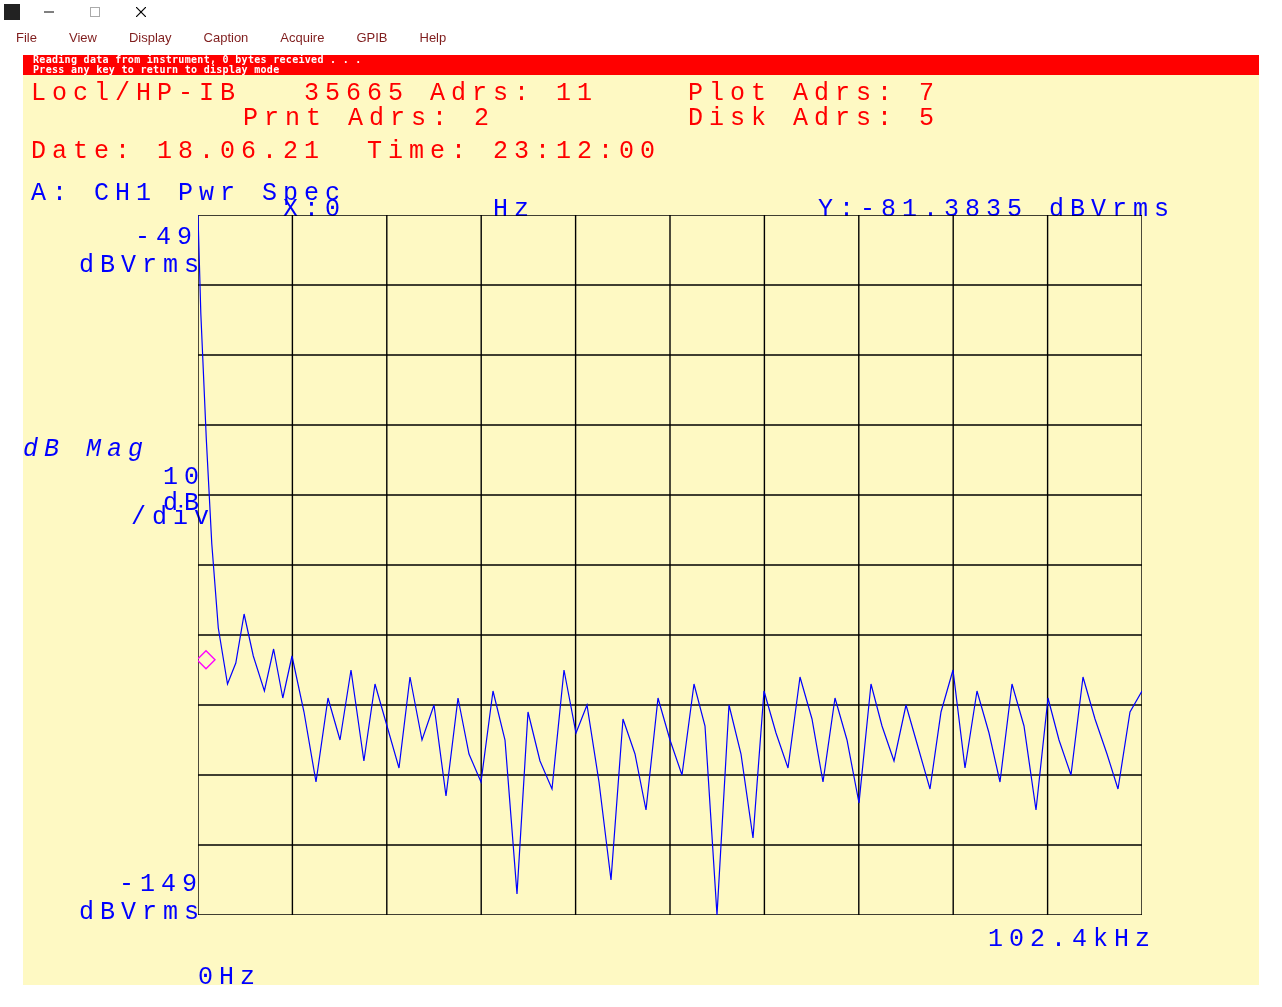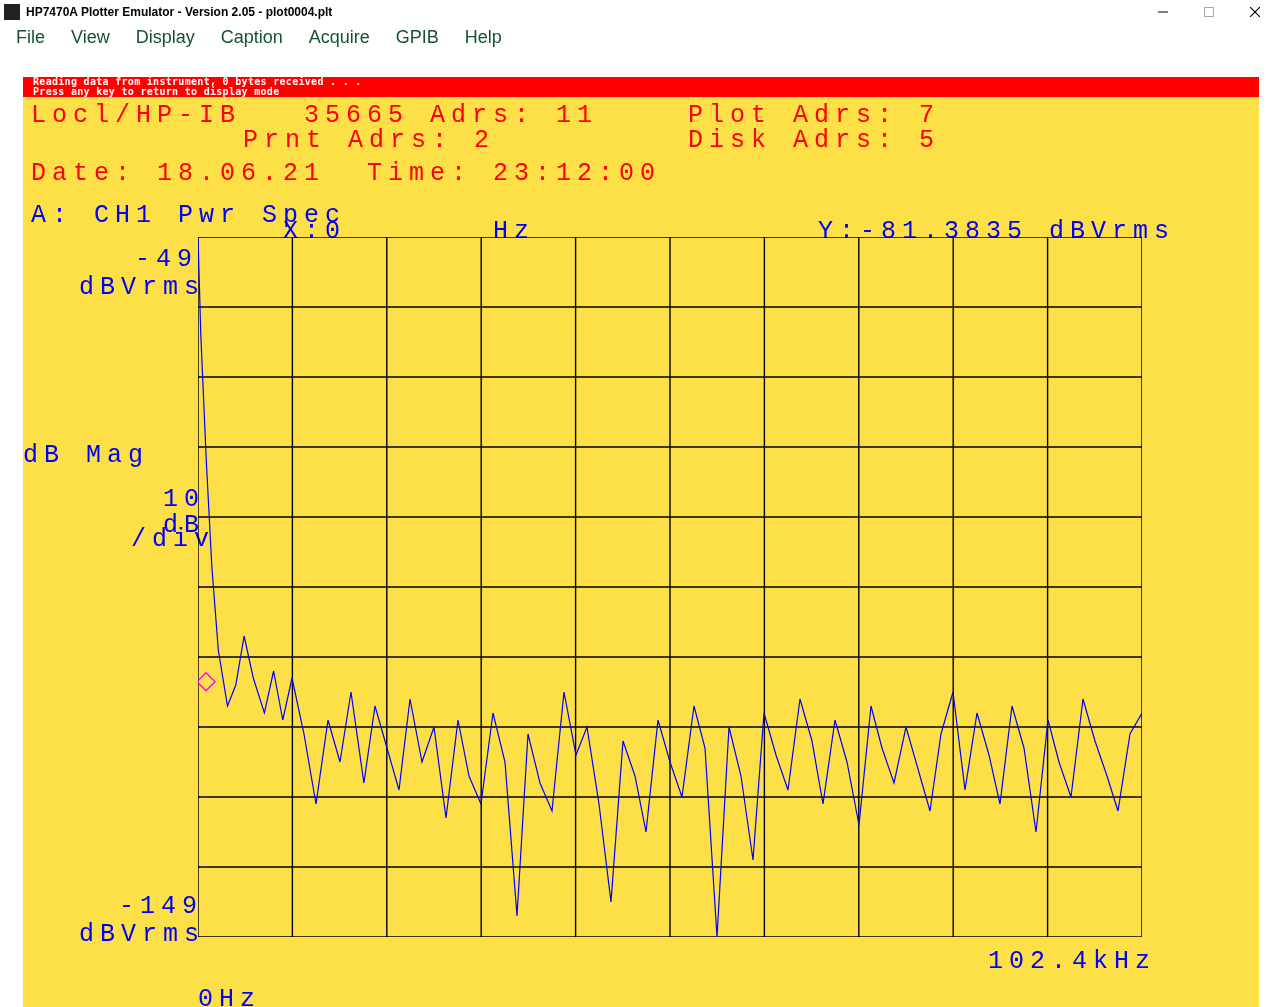--- a/index.html
+++ b/index.html
@@ -32,31 +32,30 @@
     width: 46px; height: 24px;
     display: flex; align-items: center; justify-content: center;
     font-size: 12px; color: #222;
   }
   .win-btn.max { color: #aaa; }
   .menubar {
     height: 26px;
     display: flex;
     align-items: center;
     padding: 0 6px;
-    gap: 6px;
-    font-size: 18px;
-    color: #14532d;
+    gap: 12px;
+    font-size: 13px;
+    color: #7f1d1d;
   }
   .menubar .menu-item { padding: 2px 10px; }
   .canvas-wrap {
     position: absolute;
     left: 23px; top: 55px;
     width: 1236px; height: 930px;
-    background: #fde047;
-    margin-top: 22px;
+    background: #fef9c3;
   }
   .banner {
     position: absolute;
     left: 0; top: 0;
     width: 1236px; height: 20px;
     background: #ff0000;
     color: #fff;
     font-family: "Lucida Console", monospace;
     font-size: 10px;
     font-weight: bold;
@@ -84,21 +83,20 @@
   .plot-area svg { position: absolute; left:0; top:0; }
   .grid-line { stroke: #000; stroke-width: 1.4; }
   .trace { stroke: #0000ff; stroke-width: 1.2; fill: none; }
   .marker { stroke: #ff00ff; stroke-width: 1.4; fill: none; }
 </style>
 </head>
 <body>
 
 <div class="titlebar">
   <span class="icon"></span>
-  <span class="title">HP7470A Plotter Emulator - Version 2.05  - plot0004.plt</span>
   <div class="win-btns">
     <div class="win-btn">
       <svg width="10" height="10">
           <line x1="0" y1="5" x2="10" y2="5" stroke="#000" stroke-width="1"></line>
         </svg>
     </div>
     <div class="win-btn max">
       <svg width="10" height="10">
           <rect x="0.5" y="0.5" width="9" height="9" fill="none" stroke="#aaa" stroke-width="1"></rect>
         </svg>
@@ -134,21 +132,21 @@
   <div class="hp-text red" style="left:220px;top:49px;">Prnt Adrs: 2</div>
   <div class="hp-text red" style="left:665px;top:49px;">Disk Adrs: 5</div>
   <div class="hp-text red" style="left:8px;  top:82px;">Date: 18.06.21  Time: 23:12:00</div>
 
   <div class="hp-text blue" style="left:8px;  top:124px;">A: CH1 Pwr Spec</div>
   <div class="hp-text blue" style="left:260px;top:140px;">X:0       Hz</div>
   <div class="hp-text blue" style="left:795px;top:140px;">Y:-81.3835 dBVrms</div>
 
   <div class="hp-text blue" style="left:112px; top:168px; text-align:right; width:60px;">-49</div>
   <div class="hp-text blue" style="left:56px;  top:196px;">dBVrms</div>
-  <div class="hp-text blue" style="left:0px;   top:364px;">dB Mag</div>
+  <div class="hp-text blue" style="left:0px;   top:380px;font-style:italic;">dB Mag</div>
   <div class="hp-text blue" style="left:140px; top:408px; text-align:right; width:32px;">10</div>
   <div class="hp-text blue" style="left:140px; top:434px; text-align:right; width:32px;">dB</div>
   <div class="hp-text blue" style="left:108px; top:448px;">/div</div>
   <div class="hp-text blue" style="left:96px;  top:815px; text-align:right; width:76px;">-149</div>
   <div class="hp-text blue" style="left:56px;  top:843px;">dBVrms</div>
 
   <div class="hp-text blue" style="left:175px; top:908px;">0Hz</div>
   <div class="hp-text blue" style="left:965px; top:870px;">102.4kHz</div>
 
   <div class="plot-area">

